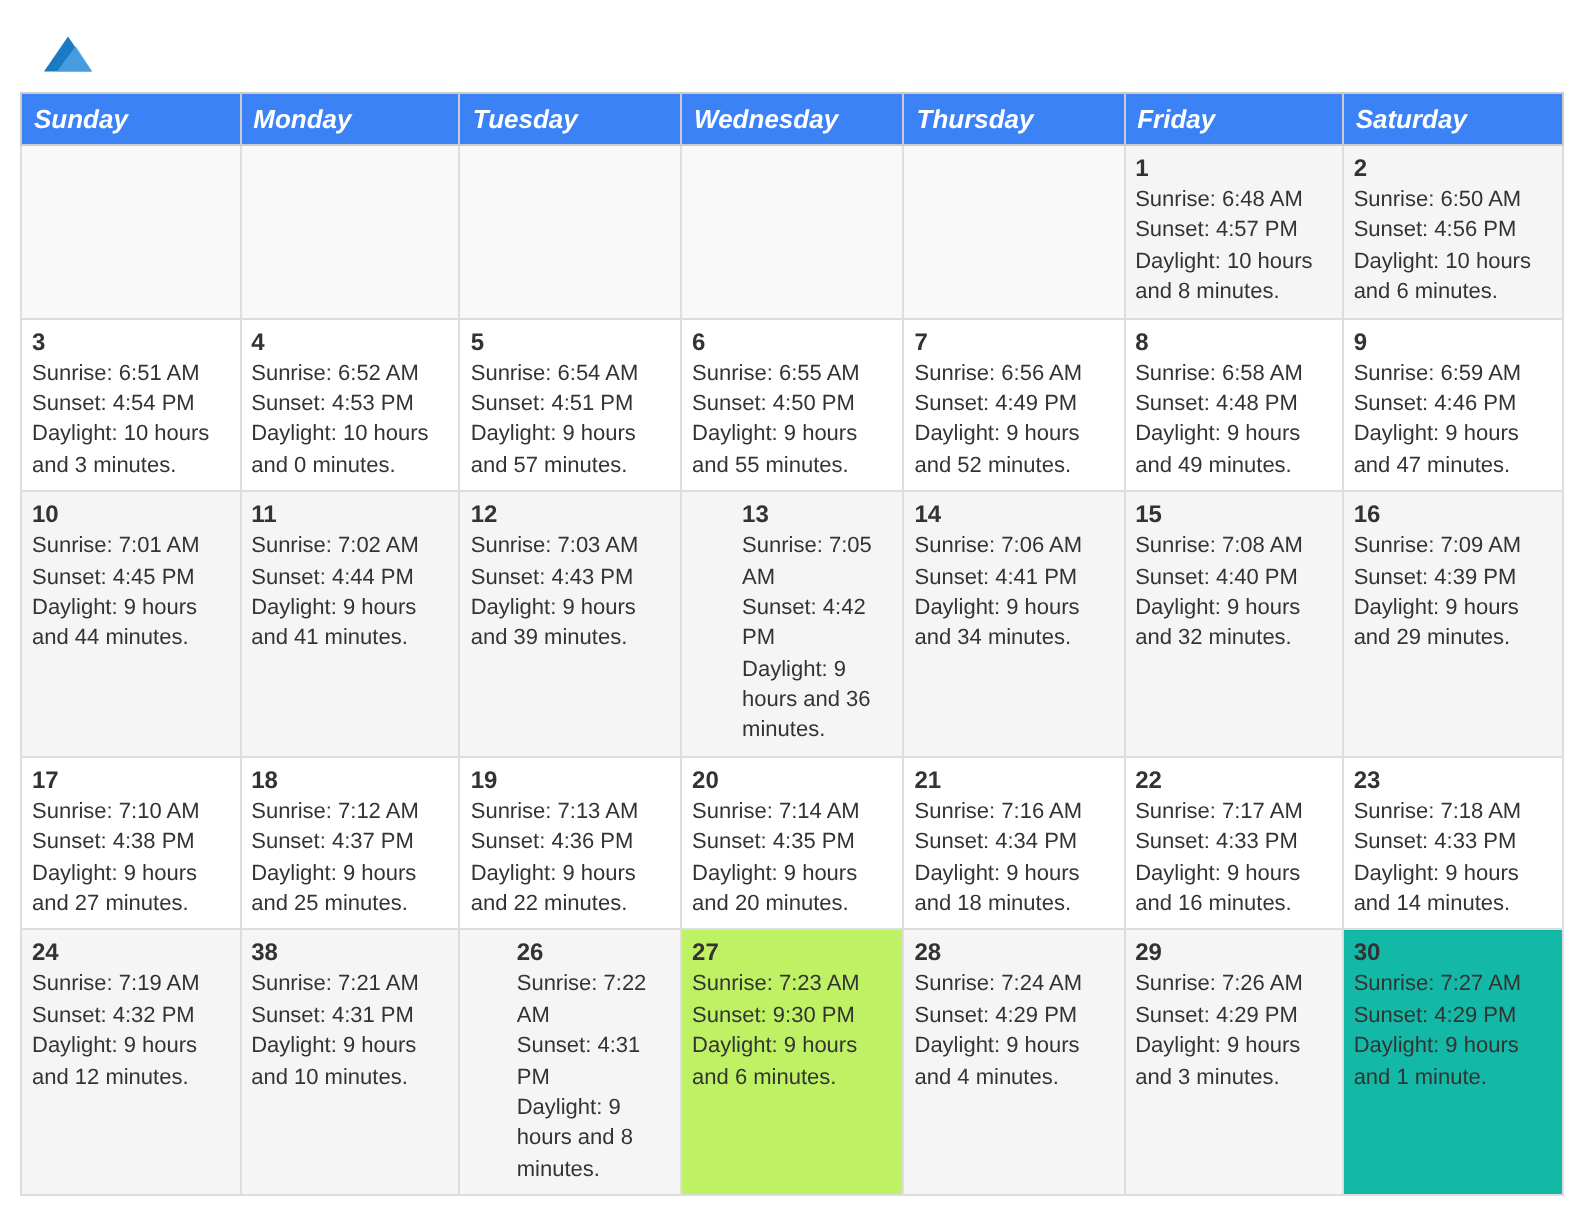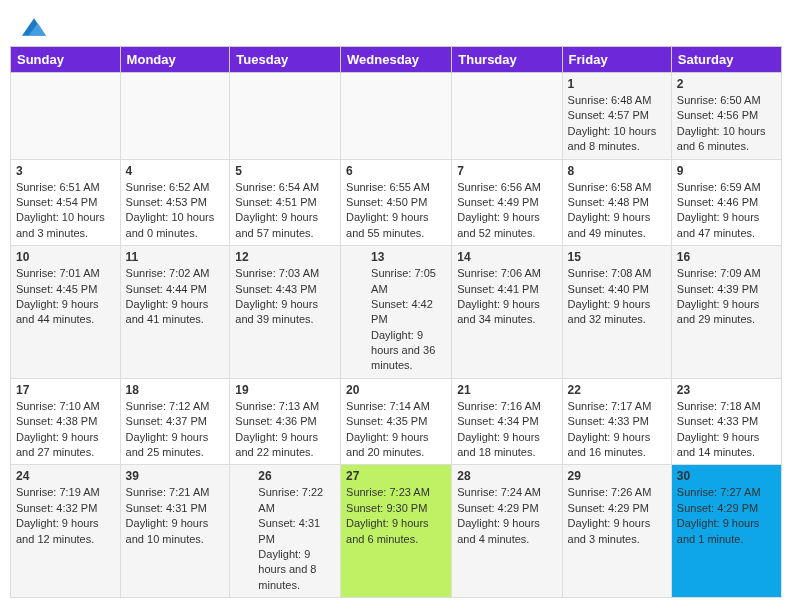--- a/index.html
+++ b/index.html
@@ -52,27 +52,28 @@
     .subtitle {
       font-size: 15px;
       color: #555;
     }
     .calendar {
       width: 100%;
       border-collapse: collapse;
       margin-top: 4px;
     }
     .calendar th {
-      background-color: #6d28d9;
+      background-color: #3b82f6;
       color: #fff;
       font-size: 13px;
       font-weight: bold;
       text-align: left;
       padding: 5px 6px;
       border: 1px solid #ccc;
+      font-style: italic;
     }
     .calendar td {
       vertical-align: top;
       border: 1px solid #ddd;
       padding: 4px 5px;
       width: 113px;
       min-height: 80px;
       font-size: 10.5px;
       color: #333;
       background: #fff;
@@ -283,21 +284,21 @@
         </td>
       </tr>
       <tr>
         <td style="background: rgb(245, 245, 245);">
           <span class="day-num">24</span>
           <div class="day-info" style="white-space: pre-line;">Sunrise: 7:19 AM
 Sunset: 4:32 PM
 Daylight: 9 hours and 12 minutes.</div>
         </td>
         <td style="background: rgb(245, 245, 245);">
-          <span class="day-num">39</span>
+          <span class="day-num">38</span>
           <div class="day-info" style="white-space: pre-line;">Sunrise: 7:21 AM
 Sunset: 4:31 PM
 Daylight: 9 hours and 10 minutes.</div>
         </td>
         <td style="background: rgb(245, 245, 245); padding-left: 28px;">
           <span class="day-num">26</span>
           <div class="day-info" style="white-space: pre-line;">Sunrise: 7:22 AM
 Sunset: 4:31 PM
 Daylight: 9 hours and 8 minutes.</div>
         </td>
@@ -312,21 +313,21 @@
           <div class="day-info" style="white-space: pre-line;">Sunrise: 7:24 AM
 Sunset: 4:29 PM
 Daylight: 9 hours and 4 minutes.</div>
         </td>
         <td style="background: rgb(245, 245, 245);">
           <span class="day-num">29</span>
           <div class="day-info" style="white-space: pre-line;">Sunrise: 7:26 AM
 Sunset: 4:29 PM
 Daylight: 9 hours and 3 minutes.</div>
         </td>
-        <td style="background: #0ea5e9;">
+        <td style="background: #14b8a6;">
           <span class="day-num">30</span>
           <div class="day-info" style="white-space: pre-line;">Sunrise: 7:27 AM
 Sunset: 4:29 PM
 Daylight: 9 hours and 1 minute.</div>
         </td>
       </tr>
     </tbody>
 </table>
 
 </body></html>

